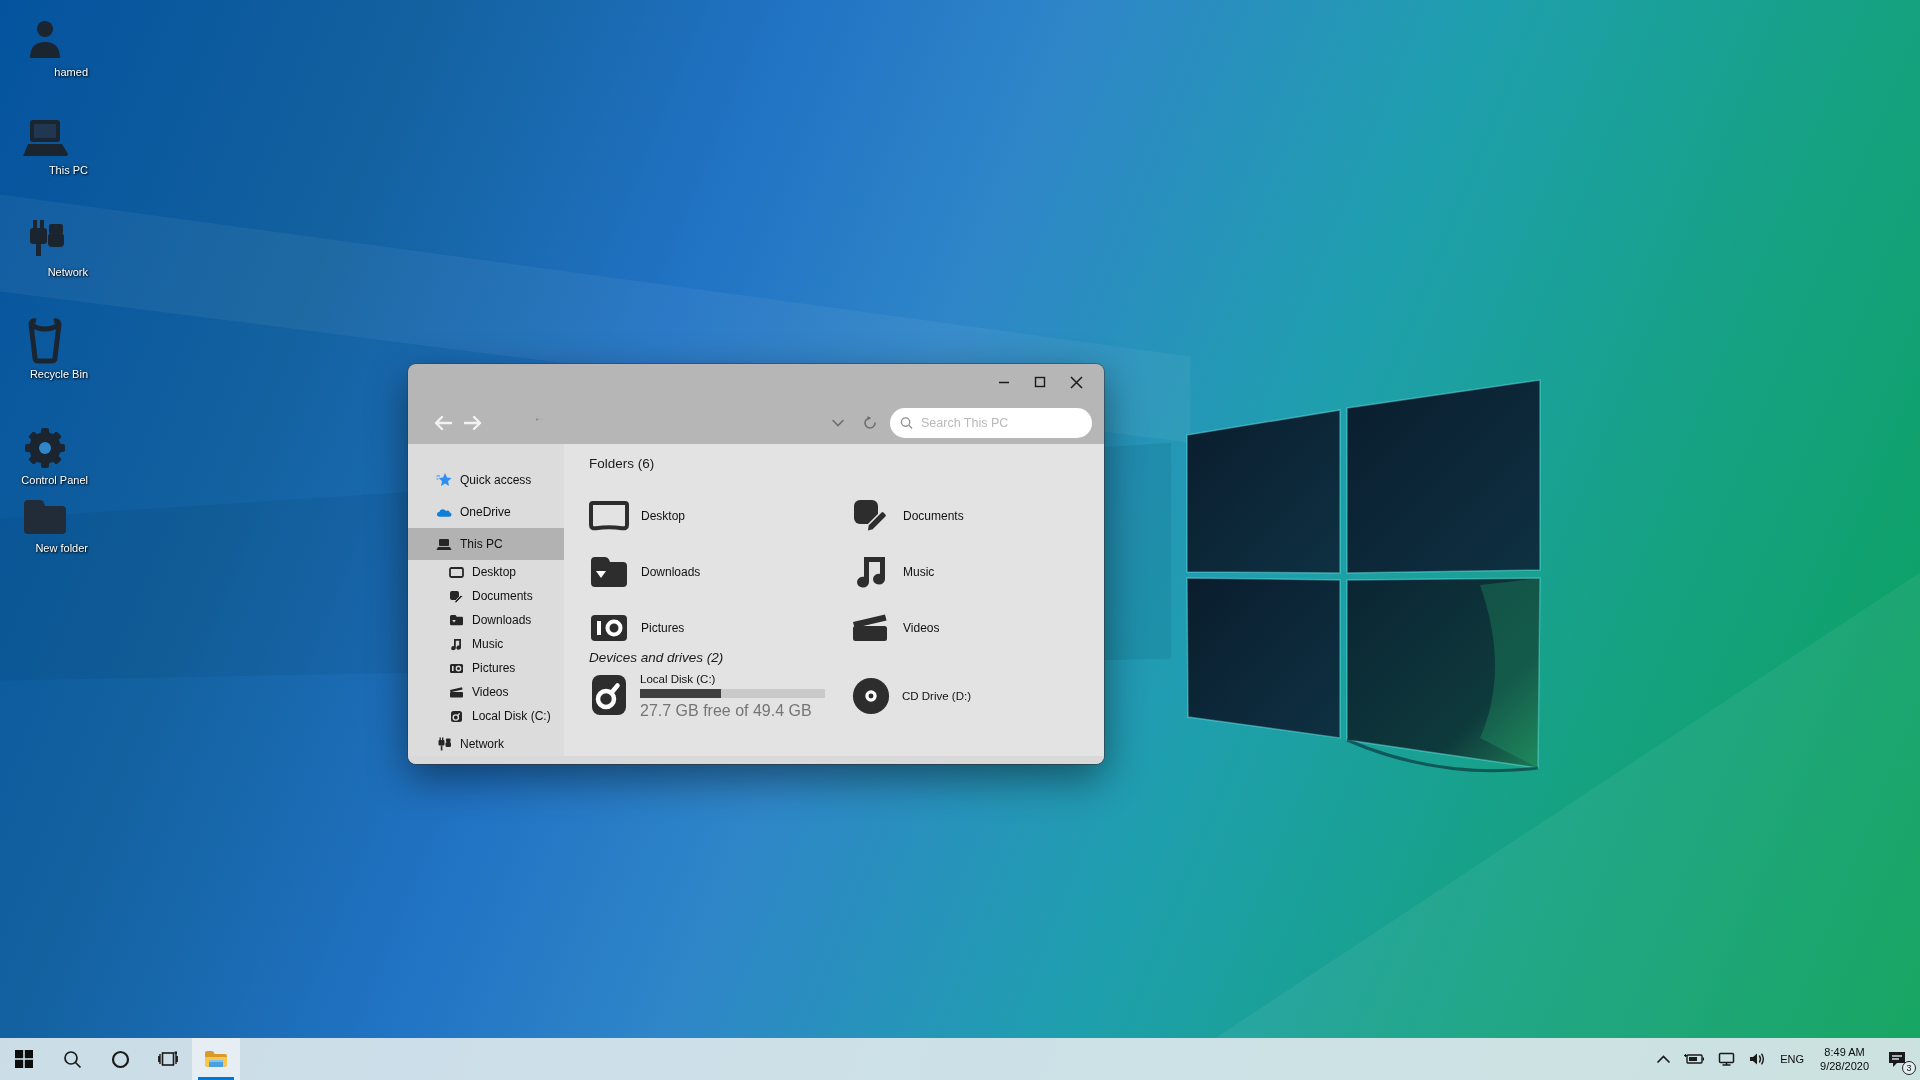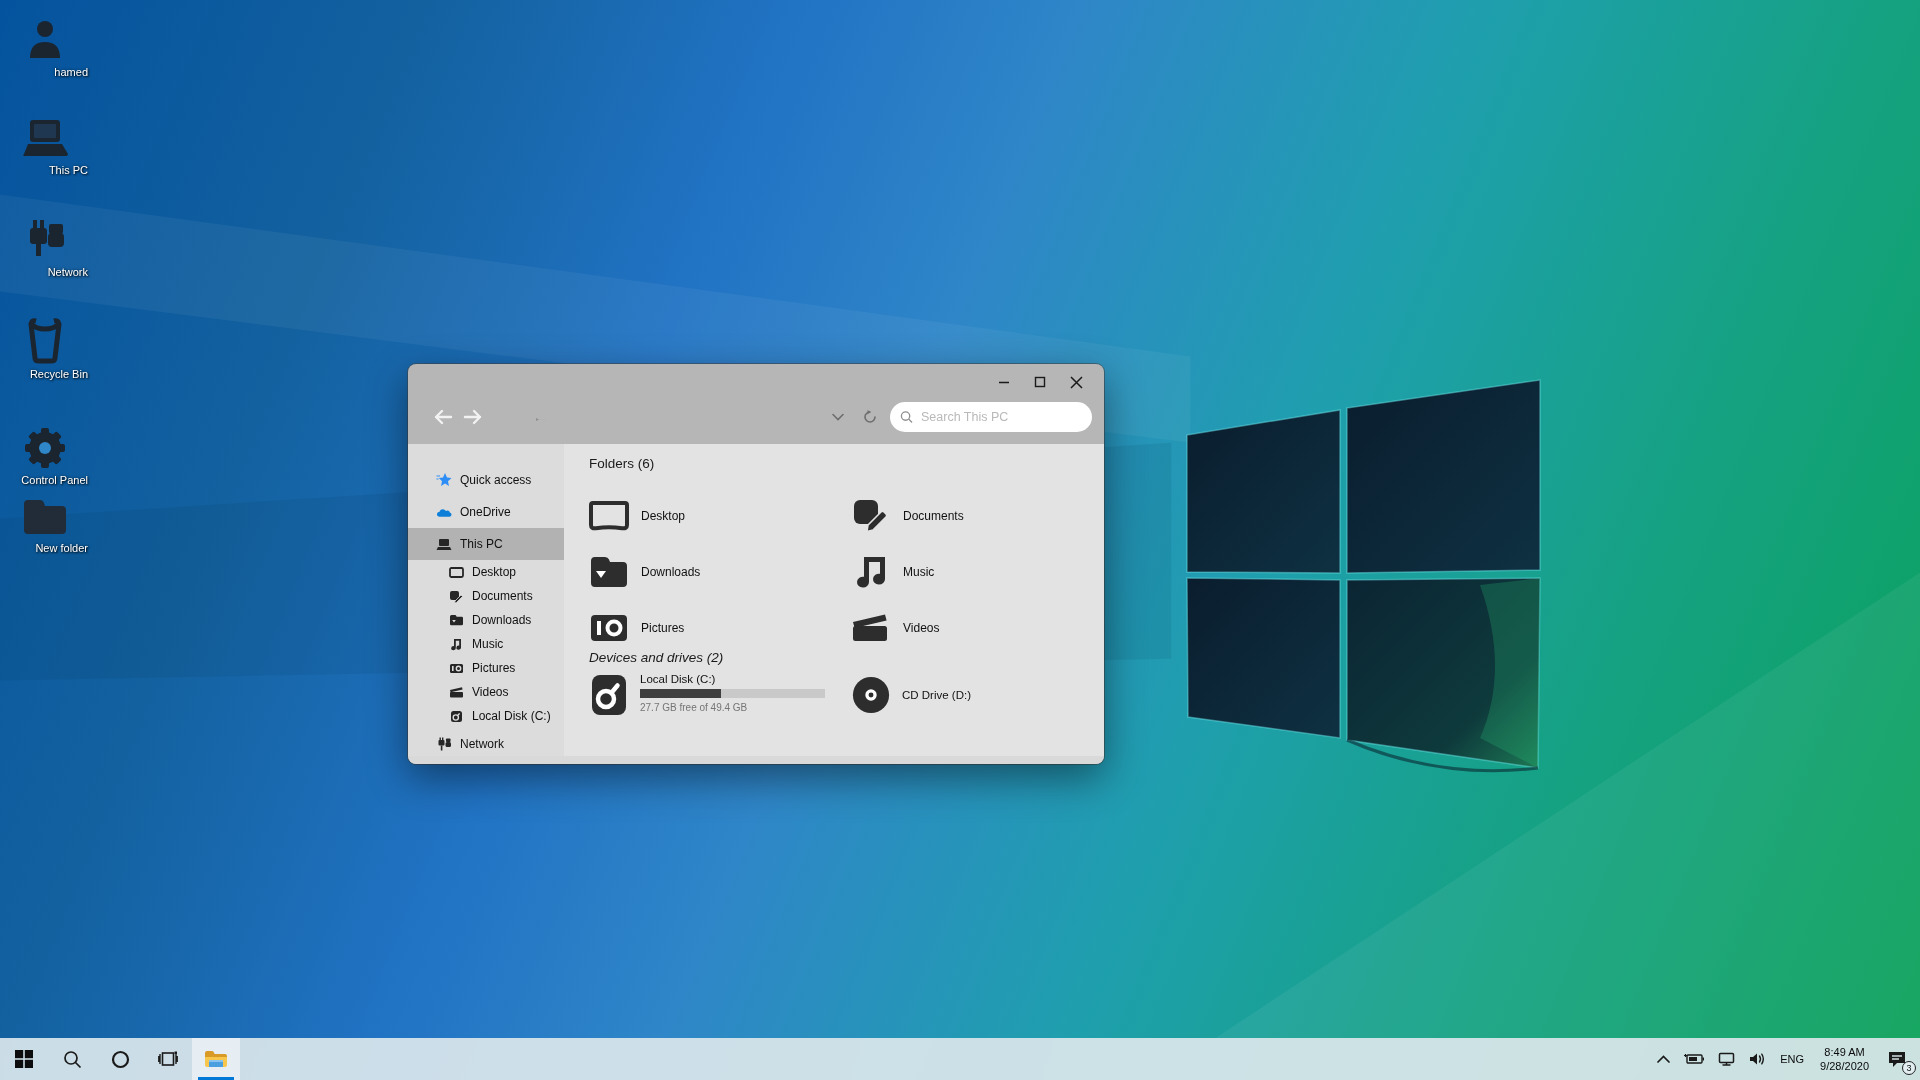--- a/index.html
+++ b/index.html
@@ -24,21 +24,21 @@
   .dicon .lbl { margin-top:4px; font-size:11px; color:#fff;
     text-shadow:1px 1px 2px rgba(0,0,0,0.85), 0 0 3px rgba(0,0,0,0.6); }
 
   
   .window { position:absolute; left:408px; top:364px; width:696px; height:400px;
     background:#b6b6b6; border-radius:8px; overflow:hidden;
     box-shadow:0 14px 40px rgba(0,0,0,0.45), 0 0 0 1px rgba(70,70,70,0.55); }
   .titlebar { height:38px; position:relative; }
   .win-controls { position:absolute; right:18px; top:8px; display:flex; gap:16px; align-items:center; }
   .wc-btn { width:20px; height:20px; display:flex; align-items:center; justify-content:center; cursor:default; }
-  .toolbar { height:42px; display:flex; padding:0 20px; position:relative; }
+  .toolbar { height:42px; display:flex; align-items:center; padding:0 20px; position:relative; }
   .nav-btn { width:30px; height:30px; display:flex; align-items:center; justify-content:center; }
   .addr-mark { position:absolute; left:128px; top:13px; font-size:6px; color:#8f8f8f; letter-spacing:1px; }
   .tool-right { position:absolute; right:12px; display:flex; align-items:center; gap:8px; }
   .small-btn { width:24px; height:24px; display:flex; align-items:center; justify-content:center; }
   .searchbox { width:202px; height:30px; background:#fff; border-radius:15px;
     display:flex; align-items:center; padding:0 10px; gap:8px; }
   .searchbox input { border:none; outline:none; flex:1; font-size:12.5px; color:#444;
     font-family:"Liberation Sans", sans-serif; background:transparent; }
   .searchbox input::placeholder { color:#b9b9b9; }
 
@@ -60,21 +60,21 @@
   .fitem .fic { width:40px; height:40px; display:flex; align-items:center; justify-content:center; }
   .fitem .flbl { font-size:12px; color:#111; }
   .drives { position:absolute; left:25px; top:228px; display:flex; }
   .drive { display:flex; gap:11px; }
   .drive1 { width:262px; }
   .drive .dic { width:40px; height:46px; display:flex; align-items:center; justify-content:center; }
   .drive-info { padding-top:1px; }
   .drive-name { font-size:11.5px; color:#111; }
   .usage-bar { width:185px; height:9px; background:#c9c9c9; margin-top:4px; }
   .usage-fill { height:100%; background:#3f3f3f; }
-  .free-text { font-size:10px; color:#757575; margin-top:4px; }
+  .free-text { font-size:16px; color:#757575; margin-top:4px; }
   .drive2 { align-items:center; }
   .window-footer { height:8px; background:#d9d9d9; }
 
   
   .taskbar { position:absolute; left:0; bottom:0; width:1920px; height:42px;
     background:rgba(219,231,236,0.92); display:flex; align-items:stretch; }
   .tb-btn { width:48px; display:flex; align-items:center; justify-content:center; position:relative; }
   .tb-btn.active { background:rgba(255,255,255,0.5); }
   .tb-underline { position:absolute; left:6px; right:6px; bottom:0; height:3px; background:#0078d7; }
   .tb-spacer { flex:1; }

